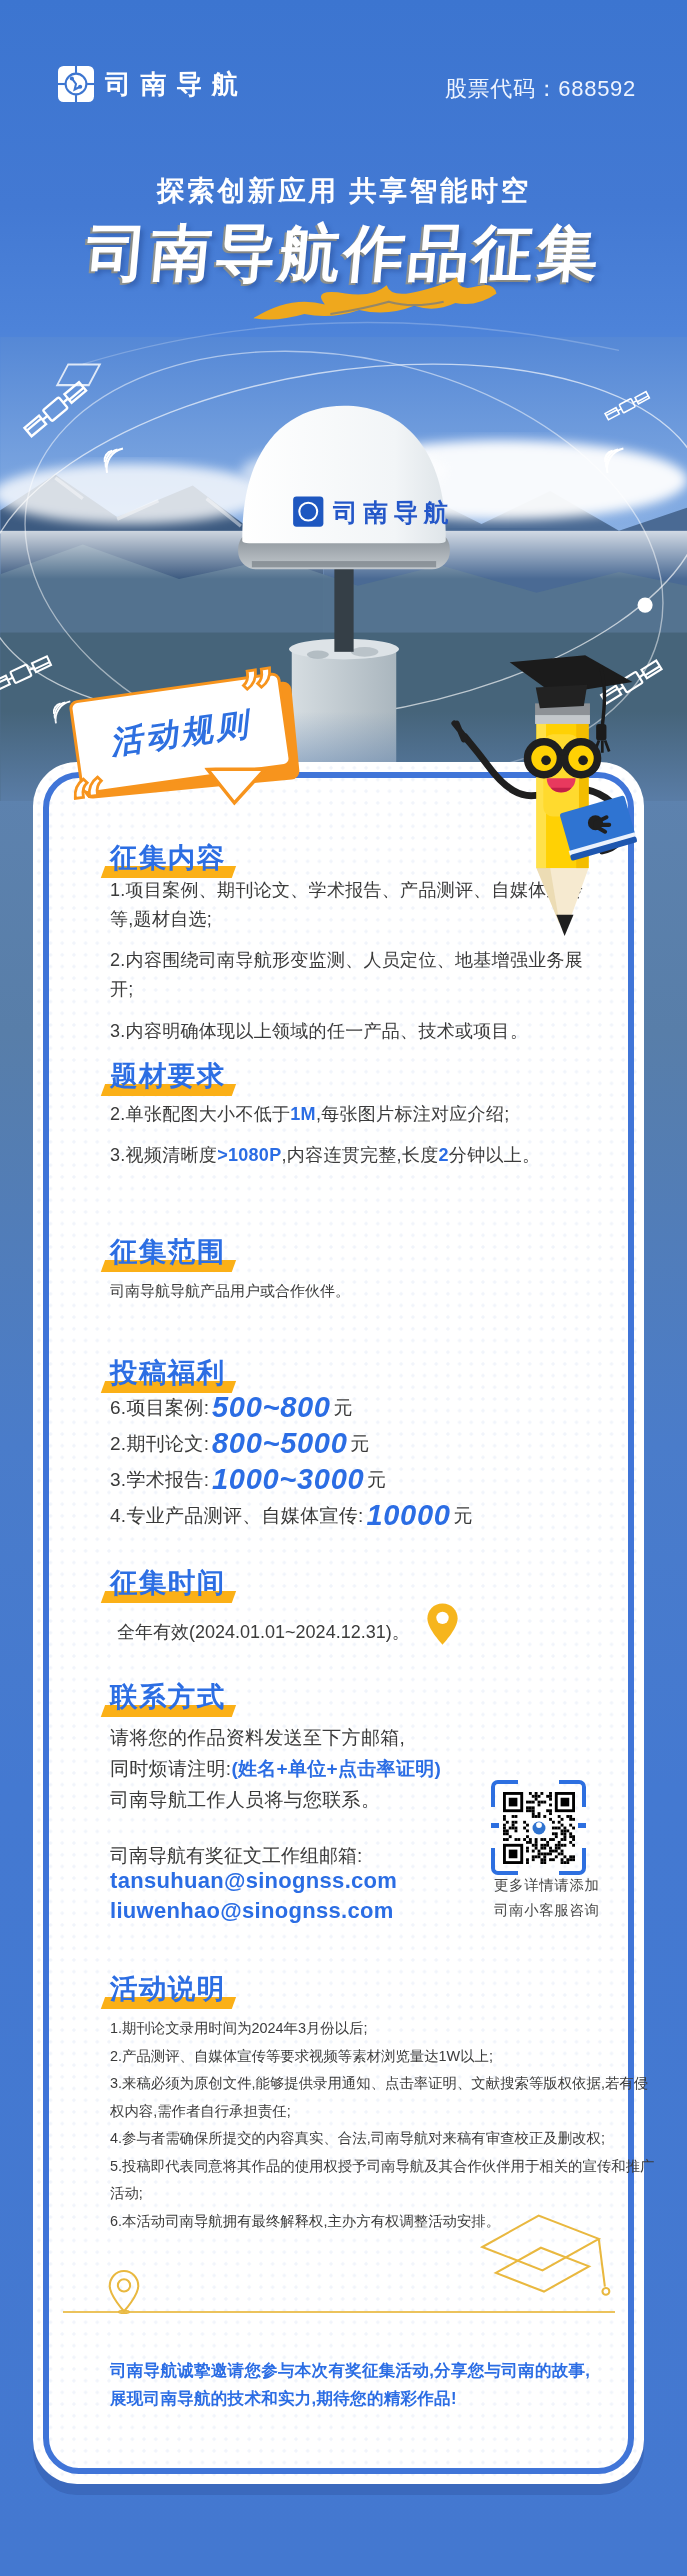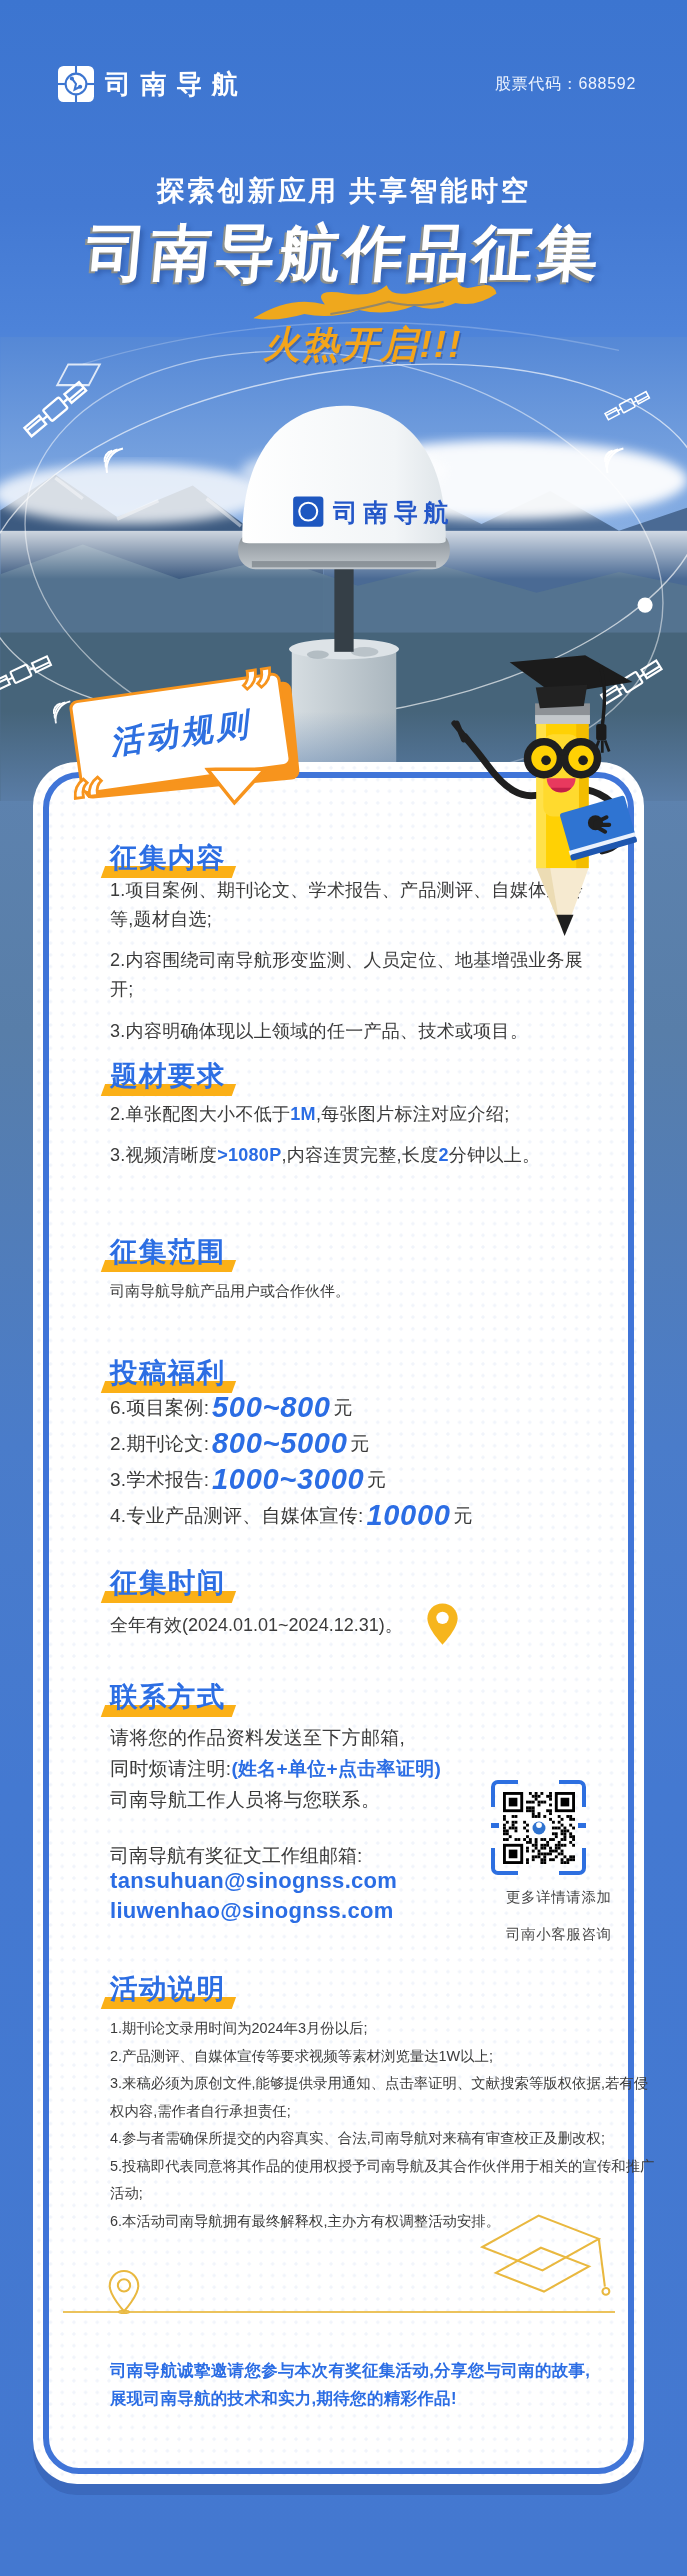--- a/index.html
+++ b/index.html
@@ -4,21 +4,21 @@
 <style>
   html,body{margin:0;padding:0;background:#4076d2;}
   .page{position:relative;width:688px;height:2576px;overflow:hidden;
     font-family:"Liberation Sans","DejaVu Sans",sans-serif;
     background:linear-gradient(180deg,#3c75d0 0px,#4379d3 206px,#4d83d9 330px,#6b9bd9 481px,
       #5d82ae 791px,#587ea9 1032px,#4a7cca 1444px,#4479d1 1788px,#4478d0 2576px);}
   
   .hdr{position:absolute;top:66px;left:58px;display:flex;align-items:center;z-index:4;}
   .hdr .logo-ic{width:36px;height:36px;margin-right:11px;}
   .hdr .logo-tx{color:#fff;font-size:26px;font-weight:700;letter-spacing:9.6px;}
-  .stock{position:absolute;top:74px;right:52px;color:#eef4ff;font-size:16px;letter-spacing:0.7px;z-index:4;}
+  .stock{position:absolute;top:74px;right:52px;color:#eef4ff;font-size:22px;letter-spacing:0.7px;z-index:4;}
   
   .subtitle{position:absolute;top:173px;width:100%;text-align:center;color:#fff;
     font-size:27.5px;font-weight:700;letter-spacing:2.8px;z-index:4;}
   .title{position:absolute;top:213px;width:100%;text-align:center;color:#fff;margin:0;
     font-size:61px;font-weight:900;letter-spacing:3.4px;transform:skewX(-5deg);z-index:4;
     text-shadow:-2.1px 2.1px 0 rgba(230,176,62,.45),3.4px 4.1px 5.5px rgba(24,58,128,.40);}
   .flames{position:absolute;left:248px;top:274px;z-index:4;}
   .hot{position:absolute;left:263px;top:320px;z-index:4;color:#f3a51b;
     font-size:37px;font-weight:900;font-style:italic;letter-spacing:2.1px;
     text-shadow:1.4px 2.1px 0 rgba(35,66,140,.45);}
@@ -54,38 +54,38 @@
   .sec-h i{position:relative;font-style:normal;z-index:1;margin-top:12px;}
   .sec-h::after{content:"";position:absolute;left:-6.9px;right:-8.3px;bottom:-2.1px;height:11.7px;
     background:#fbb017;transform:skewX(-20deg);z-index:0;}
   .body-list{position:absolute;left:77px;margin:0;z-index:1;}
   .body-list p{margin:0 0 12.4px 0;font-size:18px;line-height:29px;color:#3b3b3b;letter-spacing:0.3px;}
   .hl{color:#2b6de4;font-weight:700;}
   .scope-tx{position:absolute;left:77px;font-size:15px;color:#3b3b3b;margin:0;z-index:1;}
   .reward-list p{display:flex;align-items:center;height:36px;margin:0;font-size:19px;color:#3a3a3a;}
   .reward-val{color:#2b6de4;font-weight:900;font-style:italic;font-size:29px;
     letter-spacing:0.7px;margin:0 2.8px;}
-  .time-tx{position:absolute;left:77px;font-size:18px;color:#3b3b3b;margin:0;z-index:1;}
+  .time-tx{position:absolute;left:77px;font-size:18px;color:#3b3b3b;margin:7px;z-index:1;}
   .pin-solid{position:absolute;left:393px;top:840px;z-index:1;}
   .contact-list p{margin:0;font-size:19px;line-height:31px;color:#3b3b3b;}
   .mail-label{position:absolute;left:77px;top:1081px;font-size:19px;color:#3b3b3b;margin:0;}
   .mail-list{position:absolute;left:77px;top:1104px;margin:0;}
   .mail-list p{margin:0;font-size:22px;line-height:30px;font-weight:700;color:#2b6de4;letter-spacing:0.3px;}
   
   .qr-wrap{position:absolute;left:458px;top:1018px;width:95px;height:95px;z-index:1;}
   .qr-wrap .c{position:absolute;width:23.4px;height:23.4px;border:4.8px solid #2d6fe0;}
   .qr-wrap .c1{left:0;top:0;border-right:none;border-bottom:none;border-radius:6.9px 0 0 0;}
   .qr-wrap .c2{right:0;top:0;border-left:none;border-bottom:none;border-radius:0 6.9px 0 0;}
   .qr-wrap .c3{left:0;bottom:0;border-right:none;border-top:none;border-radius:0 0 0 6.9px;}
   .qr-wrap .c4{right:0;bottom:0;border-left:none;border-top:none;border-radius:0 0 6.9px 0;}
   .qr-wrap .d{position:absolute;top:43px;width:8.3px;height:4.8px;background:#2d6fe0;}
   .qr-wrap .dl{left:0;} .qr-wrap .dr{right:0;}
   .qr-img{position:absolute;left:11.7px;top:11.7px;}
   .qr-cap{position:absolute;left:457px;top:1109px;margin:0;z-index:1;}
-  .qr-cap p{margin:16px;font-size:14.4px;line-height:20.6px;color:#474747;letter-spacing:0.7px;}
+  .qr-cap p{margin:4px;font-size:14.4px;line-height:20.6px;color:#474747;letter-spacing:0.7px;}
   
   .note-list{position:absolute;left:77px;top:1253px;width:550px;margin:0;z-index:1;}
   .note-list p{margin:0;font-size:14.4px;line-height:27.5px;color:#3b3b3b;}
   
   .ground{position:absolute;left:30px;top:1549px;width:552px;height:2.1px;background:#e9b83f;opacity:.85;z-index:1;}
   .pin-line{position:absolute;left:74px;top:1507px;z-index:1;}
   .cap-line{position:absolute;left:440px;top:1450px;z-index:1;}
   .closing{position:absolute;left:77px;top:1595px;width:495px;margin:0;z-index:1;}
   .closing p{margin:0;font-size:16.5px;line-height:27.5px;font-weight:700;color:#2b6de4;letter-spacing:0.3px;}
 </style>
@@ -208,21 +208,20 @@
   </div>
   <div class="stock">股票代码：688592</div>
 
   <div class="subtitle">探索创新应用 共享智能时空</div>
   <h1 class="title">司南导航作品征集</h1>
   <svg class="flames" width="254" height="54" viewBox="0 0 370 78">
     <path d="M8 64 Q62 30 112 44 Q92 20 142 28 Q182 34 202 16 Q208 36 252 24 Q292 14 304 4 Q306 26 332 18 Q358 10 362 28 Q334 48 302 42 Q272 56 242 46 Q202 62 162 52 Q122 66 82 58 Q42 70 8 64 Z" fill="#efa81d"></path>
     <path d="M60 60 Q110 48 150 52 M200 44 Q250 38 290 34" stroke="#c9861006" stroke-width="0" fill="none"></path>
     <path d="M120 58 Q170 50 205 40 Q240 50 285 40" fill="none" stroke="#3a66b4" stroke-width="3" opacity=".5"></path>
   </svg>
-  <div class="hot">火热开启!!!</div>
 
   <div class="badge">
     <div class="bk"></div>
     <div class="bx">
         <span>活动规则</span>
       </div>
     <span class="q q-open">“</span>
     <span class="q q-close">”</span>
     <svg class="tail" width="63" height="40" viewBox="0 0 92 58">
         <polygon points="4,2 88,8 40,54" fill="#fff" stroke="#f7941d" stroke-width="5"></polygon>

